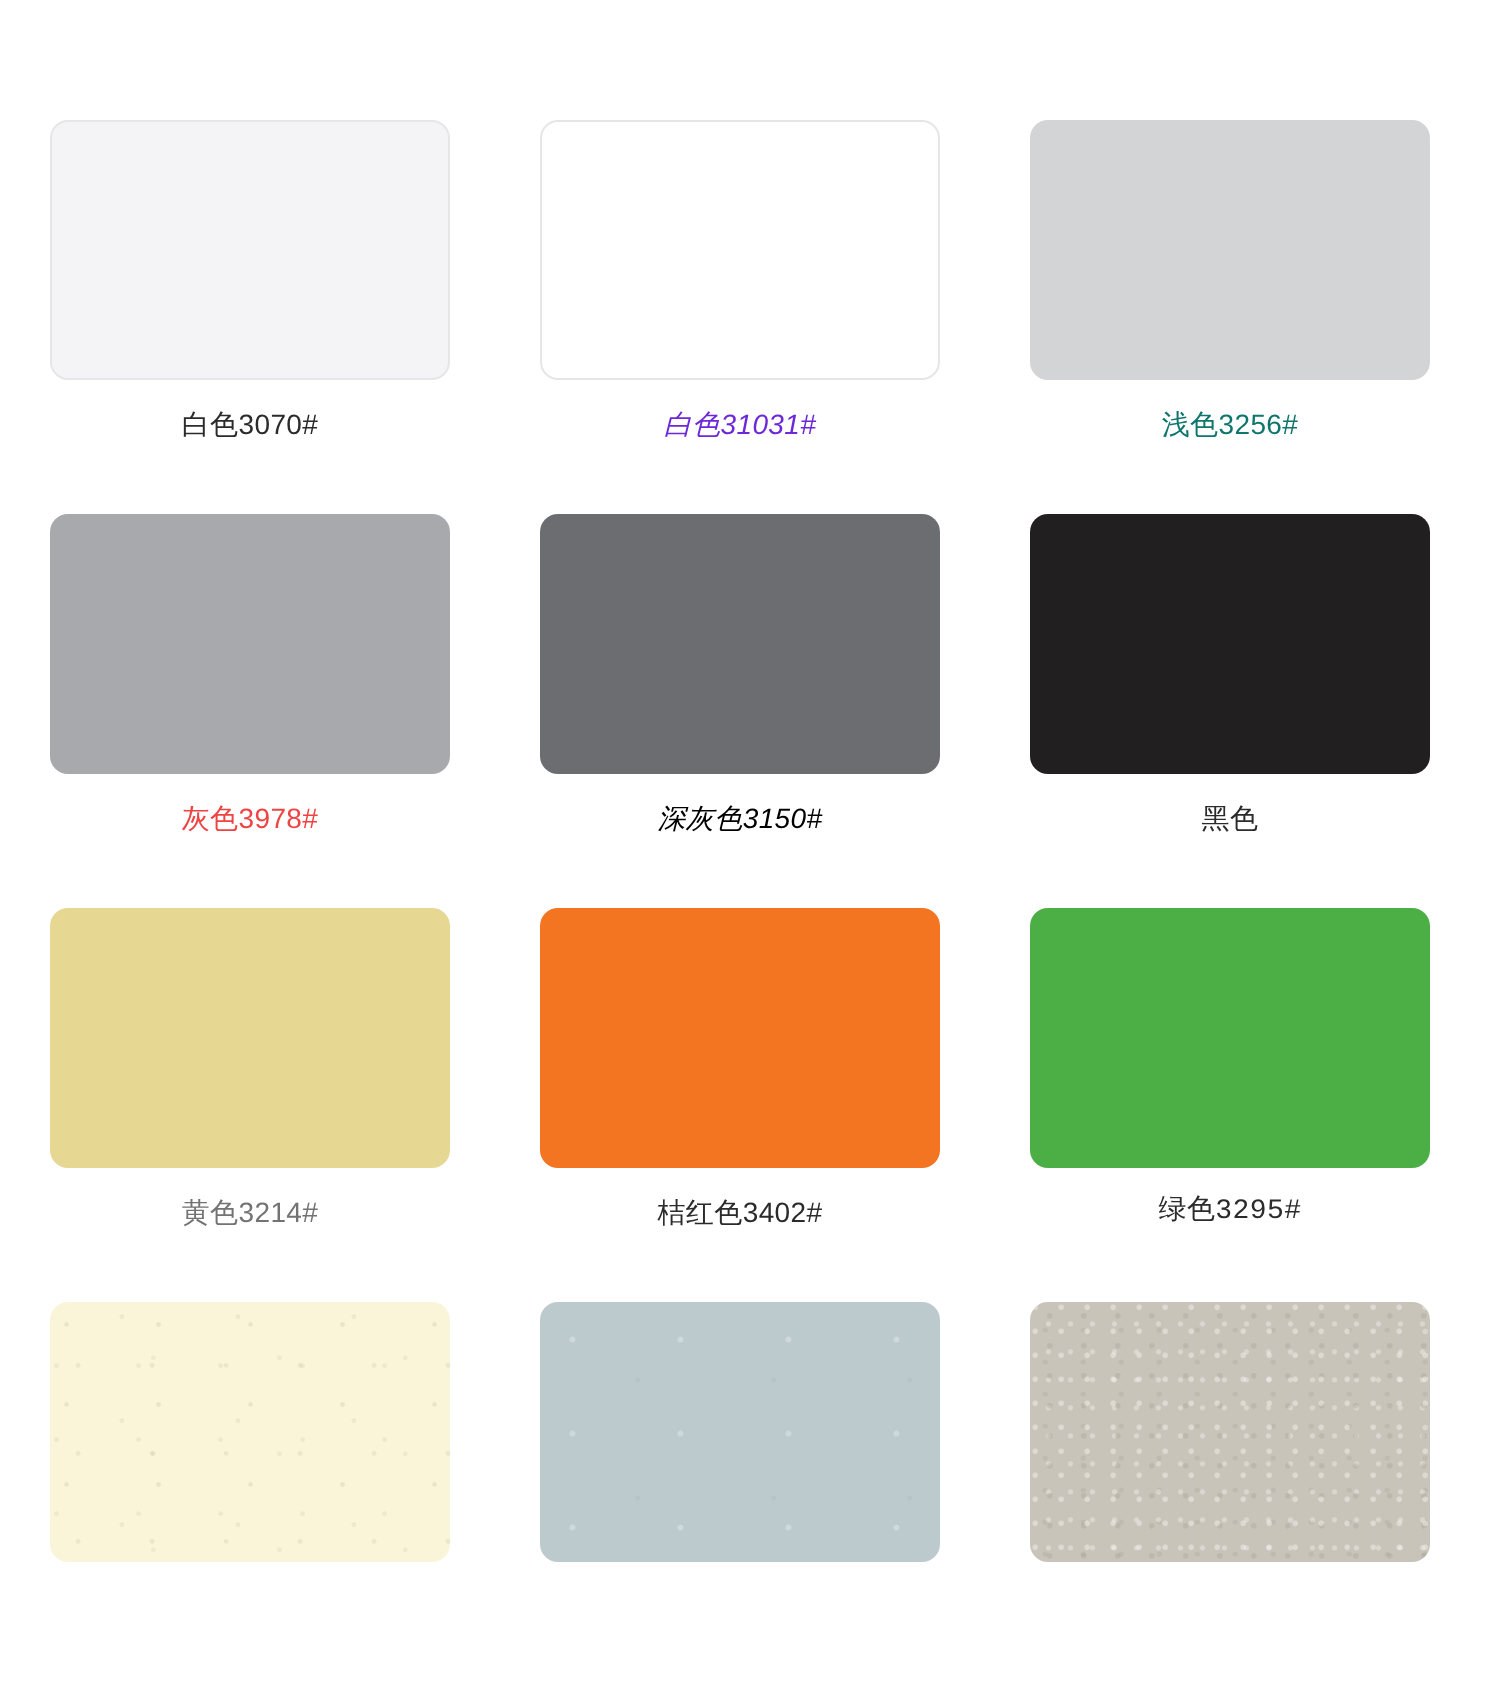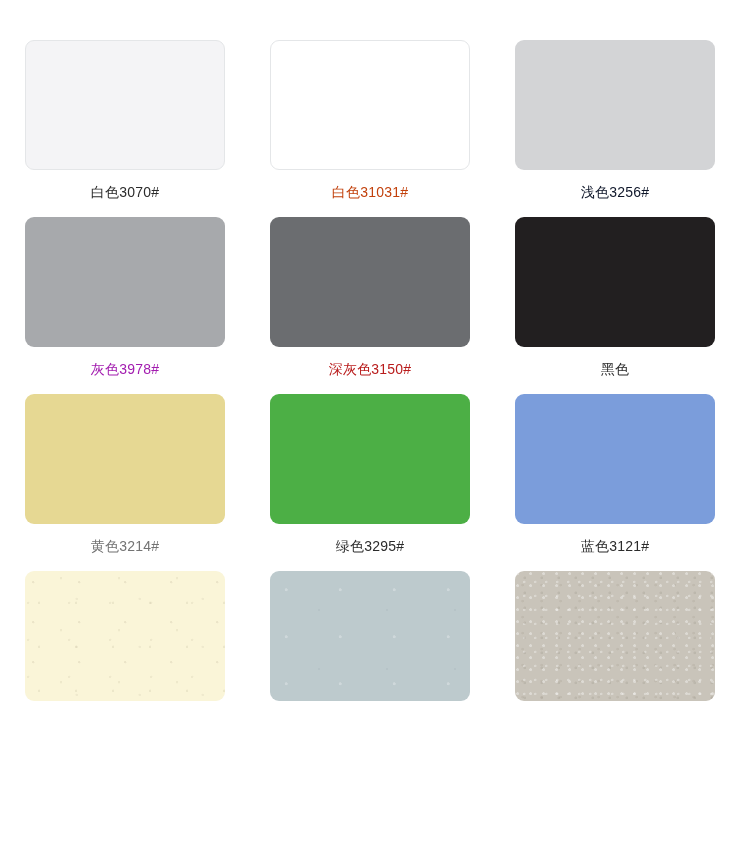--- a/index.html
+++ b/index.html
@@ -23,20 +23,21 @@
     padding: 40px 30px 0 30px;
     box-sizing: border-box;
     justify-content: start;
   }
 
   .swatch-cell {
     display: flex;
     flex-direction: column;
     align-items: center;
     width: 190px;
+    margin-top: 20px;
   }
 
   .swatch-chip {
     width: 200px;
     height: 130px;
     border-radius: 9px;
     box-sizing: border-box;
     position: relative;
     overflow: hidden;
   }
@@ -96,49 +97,49 @@
 </head>
 <body style="background: rgb(255, 255, 255);">
 
 <div id="swatch-grid">
     <div class="swatch-cell">
       <div class="swatch-chip outlined" style="background: rgb(244, 244, 246);"></div>
       <div class="swatch-label" style="color: rgb(43, 43, 43);">白色3070#</div>
     </div>
     <div class="swatch-cell">
       <div class="swatch-chip outlined" style="background: rgb(255, 255, 255);"></div>
-      <div class="swatch-label" style="color: #c2410c;">白色31031#</div>
+      <div class="swatch-label" style="color: #6d28d9; font-style: italic;">白色31031#</div>
     </div>
     <div class="swatch-cell">
       <div class="swatch-chip" style="background: rgb(211, 212, 214);"></div>
-      <div class="swatch-label" style="color: #0f172a; text-align: center;">浅色3256#</div>
+      <div class="swatch-label" style="color: #0f766e; text-align: center;">浅色3256#</div>
     </div>
     <div class="swatch-cell">
       <div class="swatch-chip" style="background: rgb(167, 169, 172);"></div>
-      <div class="swatch-label" style="color: #a21caf;">灰色3978#</div>
+      <div class="swatch-label" style="color: #ef4444;">灰色3978#</div>
     </div>
     <div class="swatch-cell">
       <div class="swatch-chip" style="background: rgb(107, 109, 112);"></div>
-      <div class="swatch-label" style="color: #b91c1c;">深灰色3150#</div>
+      <div class="swatch-label" style="color: #000000; font-style: italic;">深灰色3150#</div>
     </div>
     <div class="swatch-cell">
       <div class="swatch-chip" style="background: rgb(34, 31, 32);"></div>
       <div class="swatch-label" style="color: rgb(43, 43, 43); text-align: right;">黑色</div>
     </div>
     <div class="swatch-cell">
       <div class="swatch-chip" style="background: rgb(230, 216, 147);"></div>
       <div class="swatch-label" style="color: #737373;">黄色3214#</div>
     </div>
     <div class="swatch-cell">
-      <div class="swatch-chip" style="background: rgb(76, 175, 69);"></div>
-      <div class="swatch-label" style="color: rgb(43, 43, 43);">绿色3295#</div>
+      <div class="swatch-chip" style="background: rgb(243, 117, 33);"></div>
+      <div class="swatch-label" style="color: rgb(43, 43, 43);">桔红色3402#</div>
     </div>
     <div class="swatch-cell">
-      <div class="swatch-chip" style="background: rgb(123, 157, 219);"></div>
-      <div class="swatch-label" style="color: rgb(43, 43, 43);">蓝色3121#</div>
+      <div class="swatch-chip" style="background: rgb(76, 175, 69);"></div>
+      <div class="swatch-label" style="color: rgb(43, 43, 43); font-family: Liberation Mono, monospace;">绿色3295#</div>
     </div>
     <div class="swatch-cell">
       <div class="swatch-chip tex-speckle" style="background: rgb(250, 245, 216);"></div>
     </div>
     <div class="swatch-cell">
       <div class="swatch-chip tex-fine" style="background: rgb(189, 202, 205);"></div>
     </div>
     <div class="swatch-cell">
       <div class="swatch-chip tex-grain" style="background: rgb(201, 196, 186);"></div>
     </div>

